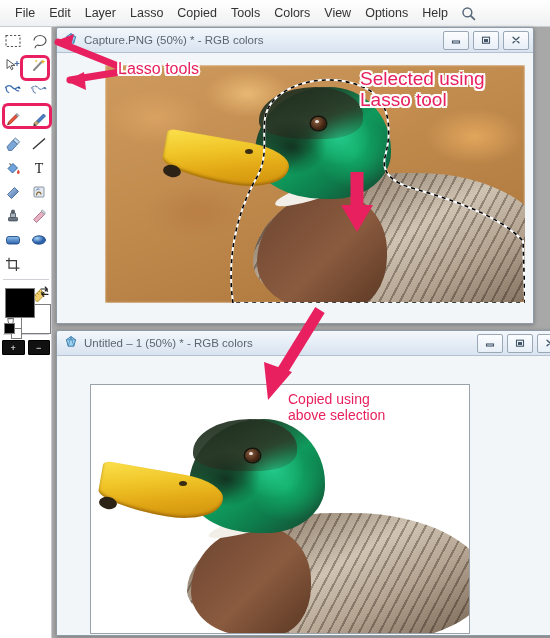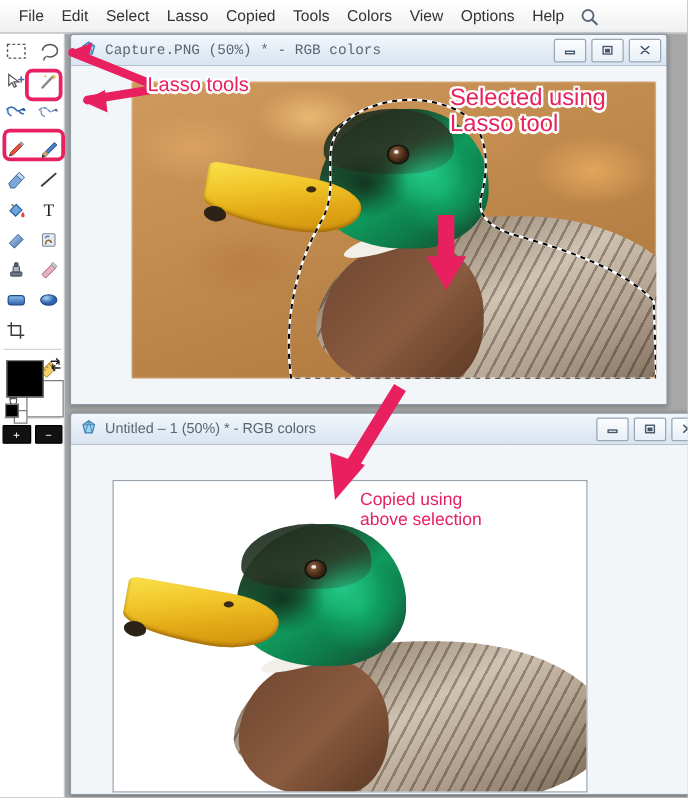--- a/index.html
+++ b/index.html
@@ -53,21 +53,21 @@
     color:#fff;font-size:9px;display:flex;align-items:center;justify-content:center;
     font-family:"Liberation Sans",sans-serif;
   }
   
   .doc-window{
     position:absolute;background:#f2f5f8;
     border:1px solid #8e9aa6;border-radius:3px 3px 0 0;
     box-shadow:0 1px 4px rgba(0,0,0,.28);
     box-sizing:border-box;
   }
-  #win1{left:56px;top:27px;width:478px;height:297px;font-family:Liberation Mono, monospace;}
+  #win1{left:56px;top:27px;width:478px;height:297px;}
   #win2{left:56px;top:330px;width:512px;height:306px;}
   .titlebar{
     height:25px;
     background:linear-gradient(#f4f8fc,#e4ecf5 55%,#d9e4f0);
     border-bottom:1px solid #b4c1d0;
     display:flex;align-items:center;padding:0 4px 0 6px;box-sizing:border-box;
     border-radius:2px 2px 0 0;
   }
   .title-icon{width:16px;height:16px;margin-right:5px;flex:none;}
   .title-text{
@@ -154,21 +154,21 @@
   #ann-selected{left:360px;top:68px;font-size:19px;}
   #ann-copied{left:288px;top:392px;font-size:14px;}
   .arrow-svg{position:absolute;pointer-events:none;}
 </style>
 </head>
 <body>
 
 <div id="menubar">
   <div class="menu-item">File</div>
   <div class="menu-item">Edit</div>
-  <div class="menu-item">Select</div>
+  <div class="menu-item">Layer</div>
   <div class="menu-item">Lasso</div>
   <div class="menu-item">Copied</div>
   <div class="menu-item">Tools</div>
   <div class="menu-item">Colors</div>
   <div class="menu-item">View</div>
   <div class="menu-item">Options</div>
   <div class="menu-item">Help</div>
   <div id="search-icon">
     <svg width="15" height="15" viewBox="0 0 15 15">
       <circle cx="6.4" cy="6.4" r="4.4" fill="none" stroke="#5a6a7a" stroke-width="1.5"></circle>

